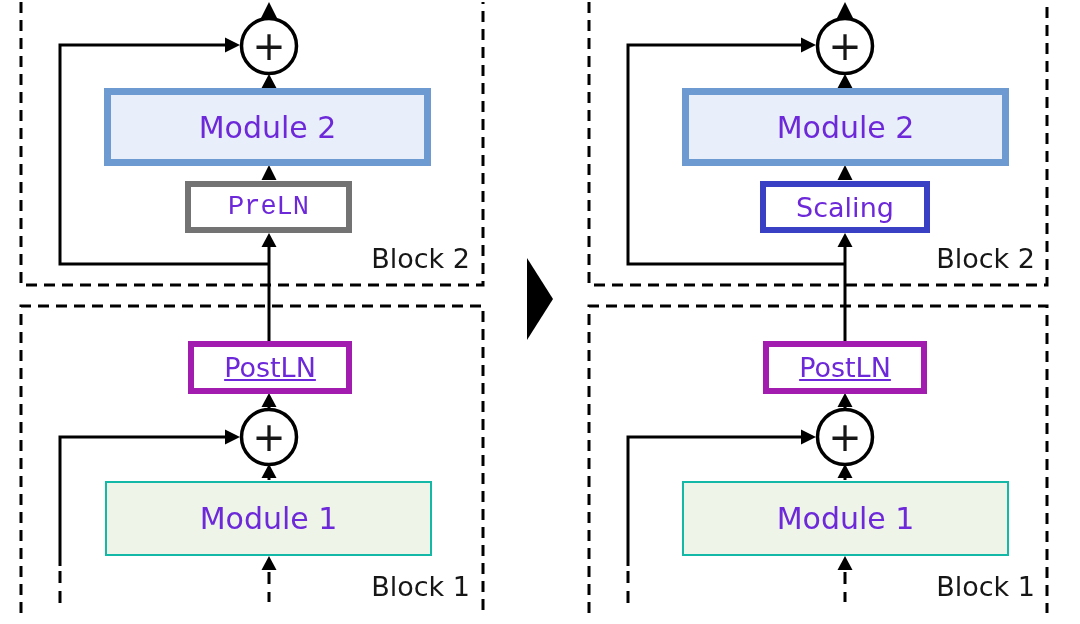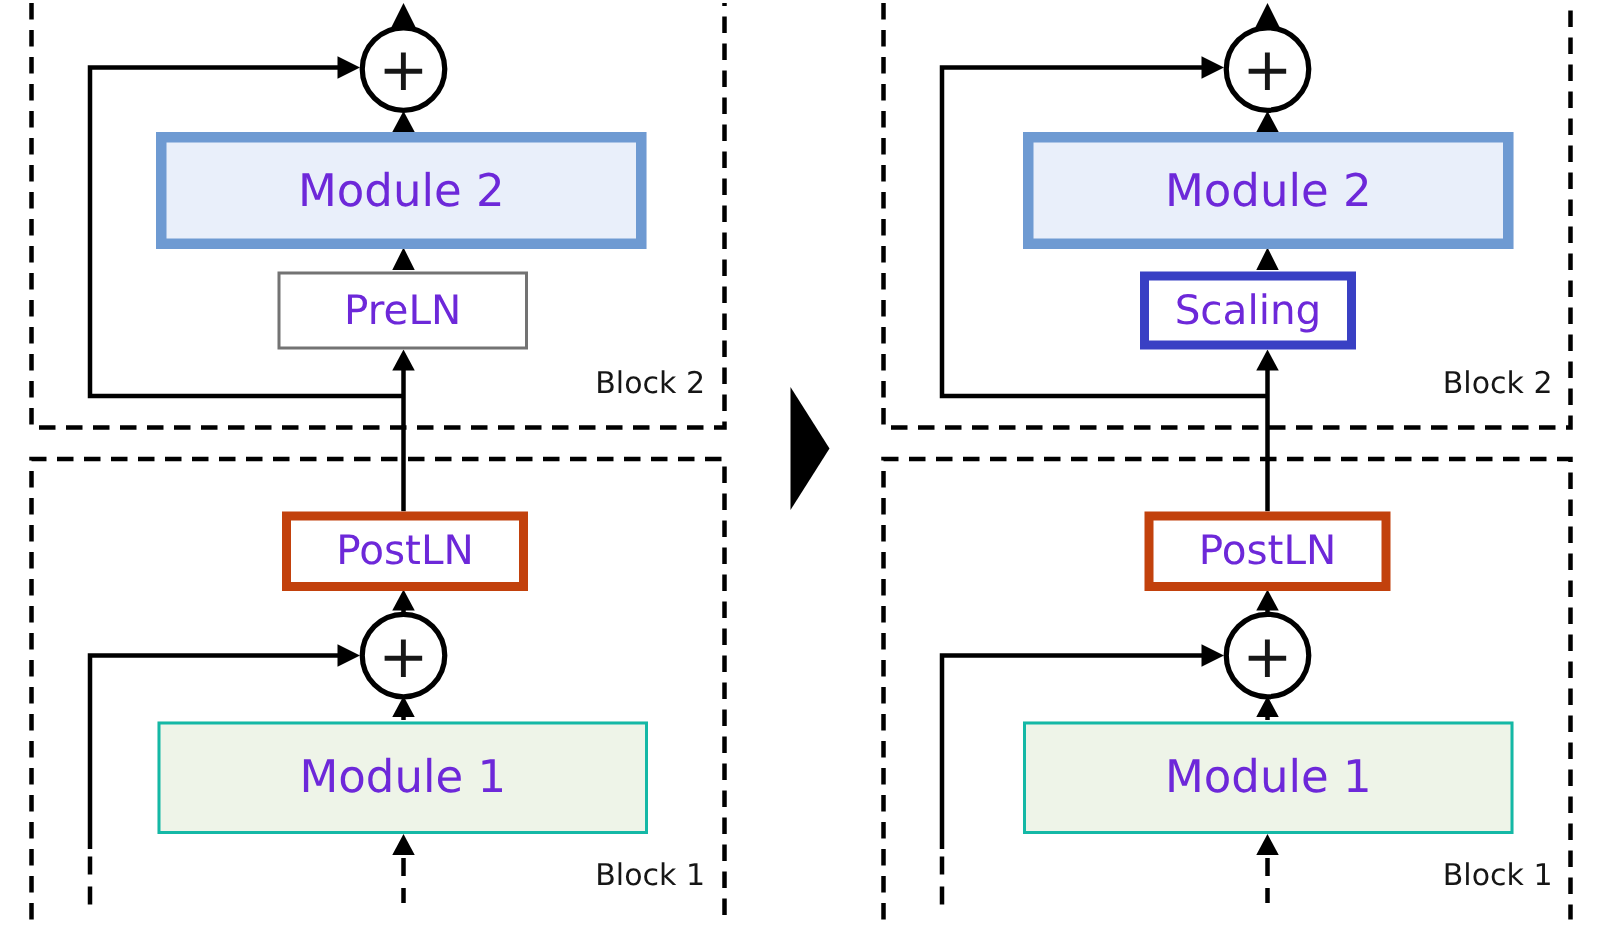--- a/index.html
+++ b/index.html
@@ -19,35 +19,35 @@
     align-items: center;
     justify-content: center;
     background: #ffffff;
     color: #6d28d9;
     z-index: 2;
   }
   .module-box { font-size: 30px; }
   .norm-box   { font-size: 27px; }
   .m2 { border: 7px solid #6e9ad2; background: #e9effa; }
   .m1 { border: 2px solid #14b8a6; background: #eef4e8; }
-  .preln   { border: 2px solid #737373; }
+  .preln   { border: 6px solid #737373; font-family: Liberation Mono, monospace; }
   .scaling { border: 6px solid #3940c4; }
-  .postln  { border: 6px solid #c2410c; }
+  .postln  { border: 6px solid #a21caf; text-decoration: underline; }
   .block-label {
     position: absolute;
     width: 150px;
     text-align: right;
-    font-size: 20px;
+    font-size: 27px;
     color: #161616;
     z-index: 2;
   }
   .lm2 { left: 104px; top:  88px; width: 327px; height: 78px; }
   .rm2 { left: 682px; top:  88px; width: 327px; height: 78px; }
   .lpre { left: 185px; top: 181px; width: 167px; height: 52px; }
-  .rsca { left: 760px; top: 181px; width: 144px; height: 52px; }
+  .rsca { left: 760px; top: 181px; width: 170px; height: 52px; }
   .lpost { left: 188px; top: 341px; width: 164px; height: 53px; }
   .rpost { left: 763px; top: 341px; width: 164px; height: 53px; }
   .lm1 { left: 105px; top: 481px; width: 327px; height: 75px; }
   .rm1 { left: 682px; top: 481px; width: 327px; height: 75px; }
   .lb2 { left: 320px; top: 243px; }
   .lb1 { left: 320px; top: 571px; }
   .rb2 { left: 885px; top: 243px; }
   .rb1 { left: 885px; top: 571px; }
 </style>
 </head>

